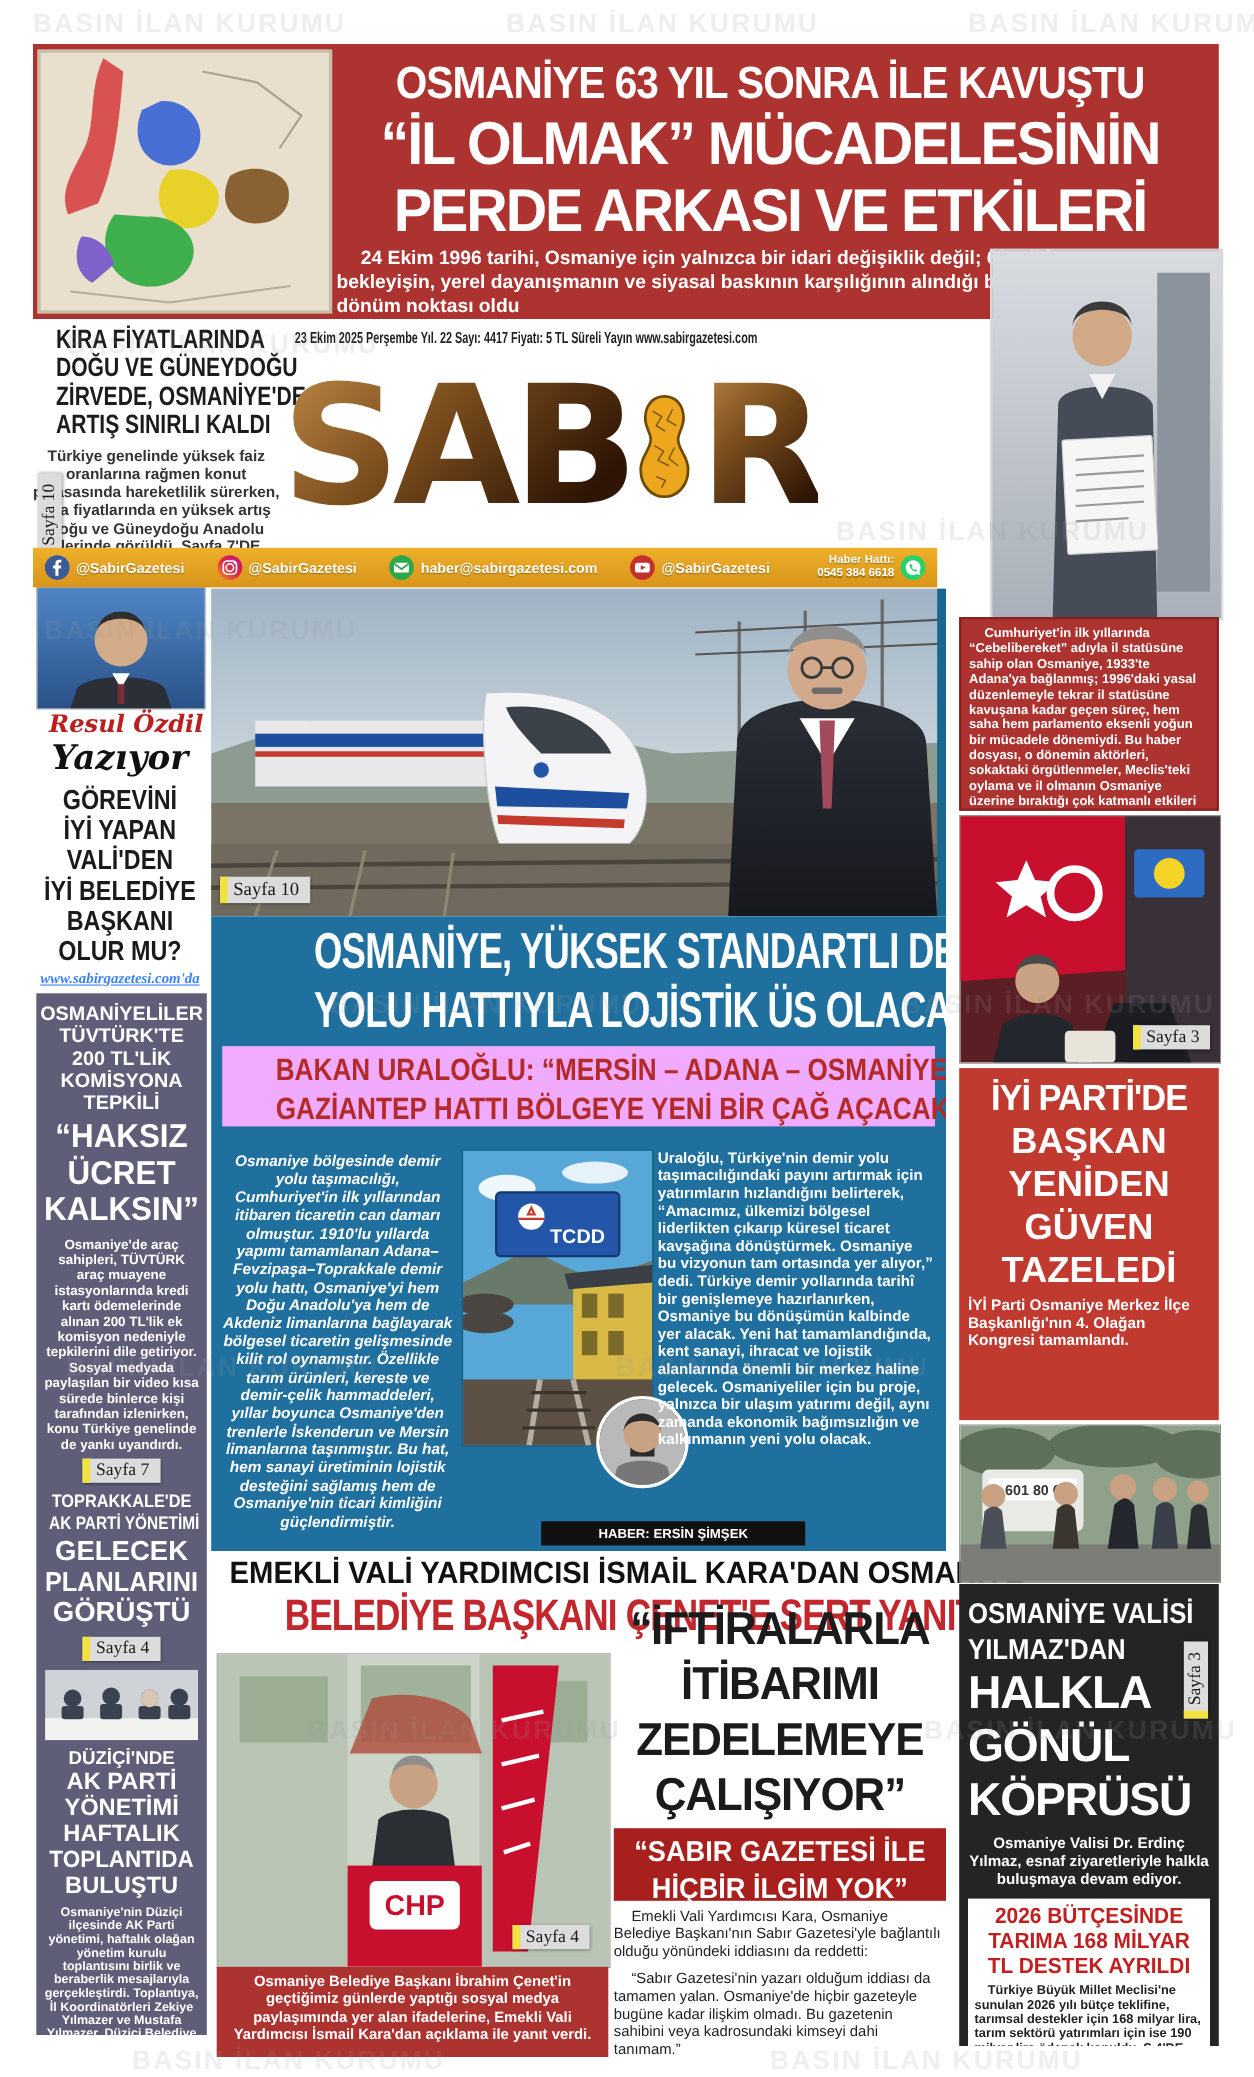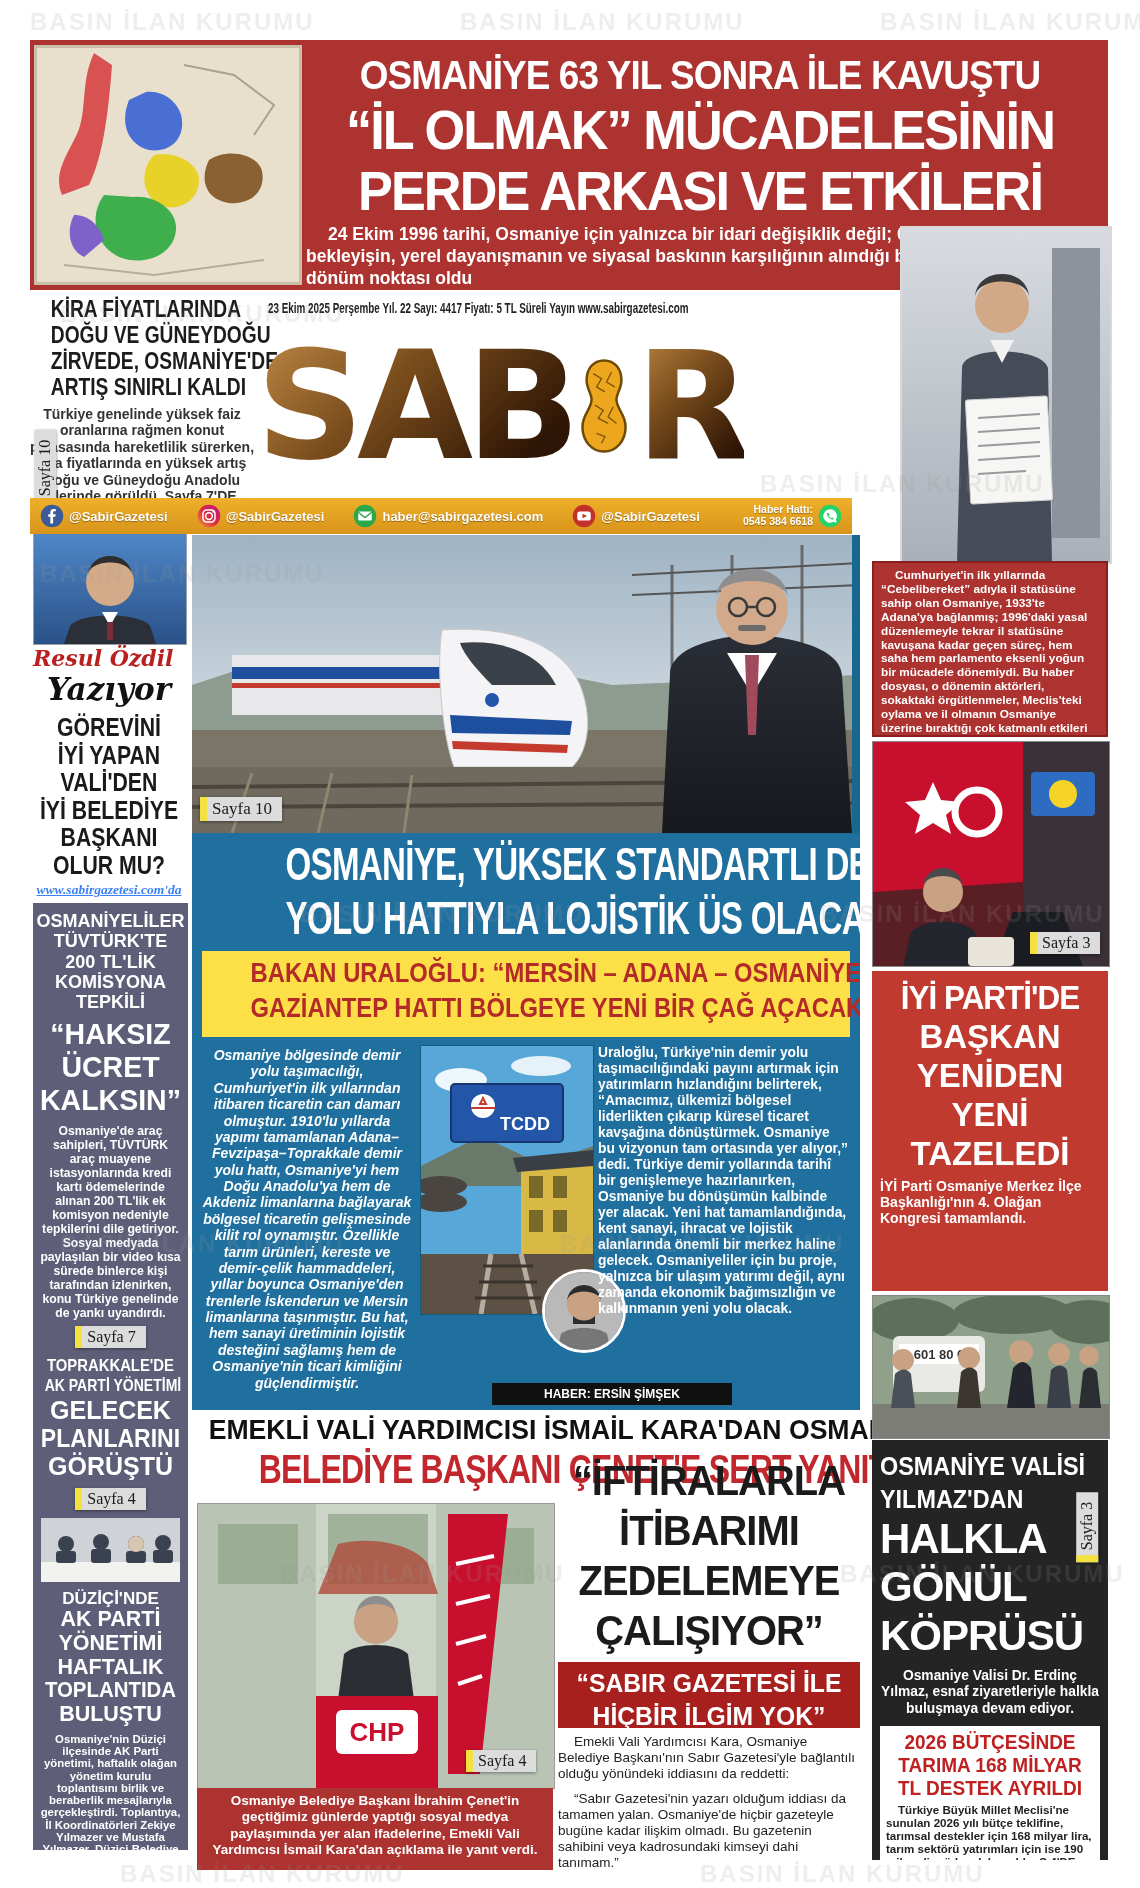--- a/index.html
+++ b/index.html
@@ -180,21 +180,21 @@
           <stop offset="1" stop-color="#2a5288"></stop>
         </linearGradient>
       </defs>
     <circle cx="76" cy="48" r="24" fill="#d4ab88"></circle>
     <path d="M54,42 C54,24 98,24 98,42 C98,32 90,22 76,22 C62,22 54,32 54,42 Z" fill="#2e2e2e"></path>
     <path d="M30,110 L36,92 C46,78 106,78 116,92 L122,110 Z" fill="#2b2f38"></path>
     <path d="M68,78 L76,92 L84,78 Z" fill="#fff"></path>
     <rect x="73" y="88" width="6" height="18" fill="#7a2d35"></rect>
   </svg>
 
-  <div class="abs" style="left:33px;top:645px;width:152px;text-align:left;font-family:'DejaVu Serif',serif;font-style:italic;font-weight:bold;font-size:22px;color:#b92020;">Resul Özdil</div>
+  <div class="abs" style="left:33px;top:645px;width:152px;text-align:right;font-family:'DejaVu Serif',serif;font-style:italic;font-weight:bold;font-size:22px;color:#b92020;">Resul Özdil</div>
   <div class="abs" style="left:33px;top:671px;width:152px;text-align:center;font-family:'DejaVu Serif',serif;font-style:italic;font-weight:bold;font-size:31px;color:#111;">Yazıyor</div>
 
   <div class="abs" style="left:26px;top:714px;width:166px;">
     <div class="hl sq85" style="font-size:25px;line-height:1.1;color:#1a1a1a;">GÖREVİNİ</div>
     <div class="hl sq85" style="font-size:25px;line-height:1.1;color:#1a1a1a;">İYİ YAPAN</div>
     <div class="hl sq85" style="font-size:25px;line-height:1.1;color:#1a1a1a;">VALİ'DEN</div>
     <div class="hl sq85" style="font-size:25px;line-height:1.1;color:#1a1a1a;">İYİ BELEDİYE</div>
     <div class="hl sq85" style="font-size:25px;line-height:1.1;color:#1a1a1a;">BAŞKANI</div>
     <div class="hl sq85" style="font-size:25px;line-height:1.1;color:#1a1a1a;">OLUR MU?</div>
   </div>
@@ -308,21 +308,21 @@
     <rect x="546" y="90" width="28" height="6" rx="3" fill="#6b6b6b"></rect>
     <rect x="660" y="0" width="8" height="298" fill="#17678f"></rect>
   </svg>
   <span class="sayfa" style="position:absolute;left:200px;top:797px;z-index:6;font-size:17px;">
       <span>Sayfa 10</span>
     </span>
 
   <div class="abs" style="left:192px;top:833px;width:668px;height:577px;background:#1f6f9f;overflow:hidden;">
     <div class="hl sq72" style="position:absolute;left:0;top:4px;width:668px;font-size:46px;color:#fff;letter-spacing:-1px;">OSMANİYE, YÜKSEK STANDARTLI DEMİR</div>
     <div class="hl sq72" style="position:absolute;left:0;top:58px;width:668px;font-size:46px;color:#fff;letter-spacing:-1px;">YOLU HATTIYLA LOJİSTİK ÜS OLACAK</div>
-    <div class="abs" style="left:10px;top:118px;width:648px;height:86px;background:#fde047;">
+    <div class="abs" style="left:10px;top:118px;width:648px;height:73px;background:#f0abfc;">
       <div class="hl sq85" style="margin-top:6px;font-size:28px;color:#b32a28;">BAKAN URALOĞLU: “MERSİN – ADANA – OSMANİYE</div>
       <div class="hl sq85" style="margin-top:3px;font-size:28px;color:#b32a28;">GAZİANTEP HATTI BÖLGEYE YENİ BİR ÇAĞ AÇACAK”</div>
     </div>
     <div class="abs b" style="left:10px;top:214px;width:210px;height:356px;font-size:14px;font-style:italic;line-height:1.17;color:#fff;text-align:center;overflow:hidden;">Osmaniye bölgesinde demir yolu taşımacılığı, Cumhuriyet'in ilk yıllarından itibaren ticaretin can damarı olmuştur. 1910'lu yıllarda yapımı tamamlanan Adana–Fevzipaşa–Toprakkale demir yolu hattı, Osmaniye'yi hem Doğu Anadolu'ya hem de Akdeniz limanlarına bağlayarak bölgesel ticaretin gelişmesinde kilit rol oynamıştır. Özellikle tarım ürünleri, kereste ve demir-çelik hammaddeleri, yıllar boyunca Osmaniye'den trenlerle İskenderun ve Mersin limanlarına taşınmıştır. Bu hat, hem sanayi üretiminin lojistik desteğini sağlamış hem de Osmaniye'nin ticari kimliğini güçlendirmiştir.</div>
     <svg class="abs" style="left:228px;top:212px;border:1px solid #155a80;" width="172" height="268" viewBox="0 0 172 268">
       <rect width="172" height="268" fill="#57a8d8"></rect>
       <ellipse cx="40" cy="34" rx="26" ry="12" fill="#fff" opacity=".9"></ellipse>
       <ellipse cx="120" cy="20" rx="30" ry="10" fill="#fff" opacity=".85"></ellipse>
       <path d="M0,120 L60,90 L120,118 L172,100 L172,140 L0,140 Z" fill="#6a7a6a"></path>
       <rect x="30" y="38" width="112" height="58" rx="4" fill="#2356a8" stroke="#16386e" stroke-width="2"></rect>
@@ -428,21 +428,21 @@
   </svg>
   <span class="sayfa" style="position:absolute;left:1030px;top:932px;z-index:6;">
       <span>Sayfa 3</span>
     </span>
 
   <div class="abs" style="left:872px;top:971px;width:236px;height:320px;background:#c03a30;overflow:hidden;">
     <div style="padding-top:8px;">
       <div class="hl sq95" style="font-size:33px;line-height:1.18;color:#fff;letter-spacing:-1px;">İYİ PARTİ'DE</div>
       <div class="hl" style="font-size:33px;line-height:1.18;color:#fff;">BAŞKAN</div>
       <div class="hl" style="font-size:33px;line-height:1.18;color:#fff;">YENİDEN</div>
-      <div class="hl" style="font-size:33px;line-height:1.18;color:#fff;">YENİ</div>
+      <div class="hl" style="font-size:33px;line-height:1.18;color:#fff;">GÜVEN</div>
       <div class="hl" style="font-size:33px;line-height:1.18;color:#fff;">TAZELEDİ</div>
     </div>
     <div class="b" style="margin:4px 8px 0 8px;font-size:14px;line-height:1.16;color:#fff;">İYİ Parti Osmaniye Merkez İlçe Başkanlığı'nın 4. Olağan Kongresi tamamlandı.</div>
   </div>
 
   <svg class="abs" style="left:872px;top:1295px;border:1px solid #888;" width="236" height="142" viewBox="0 0 236 142">
     <rect width="236" height="142" fill="#8fa08b"></rect>
     <g fill="#5d705a">
         <ellipse cx="40" cy="24" rx="46" ry="22"></ellipse>
         <ellipse cx="140" cy="18" rx="60" ry="20"></ellipse>

